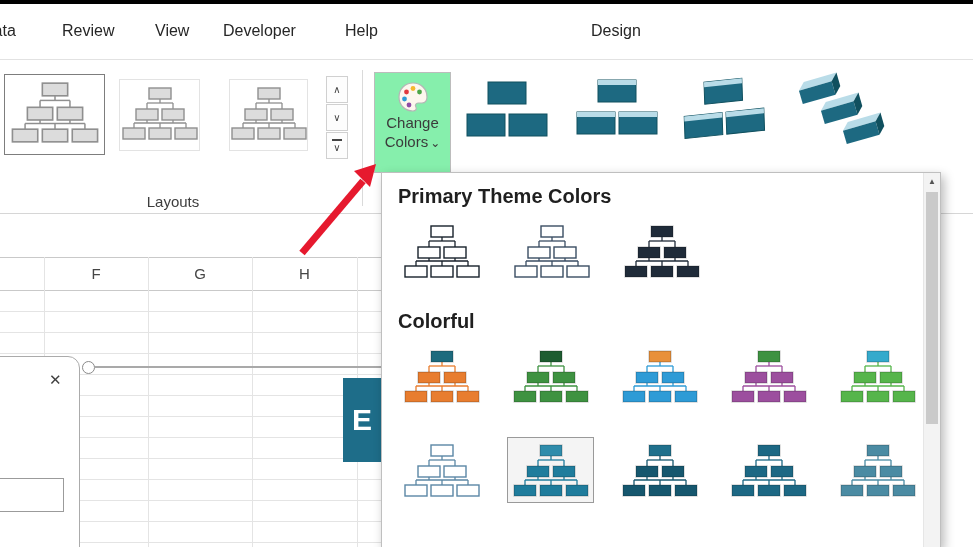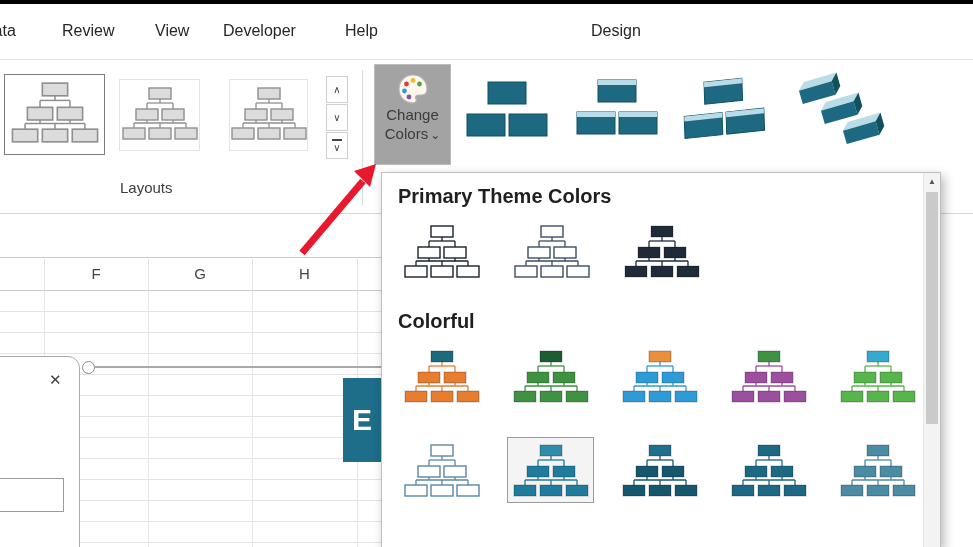--- a/index.html
+++ b/index.html
@@ -15,27 +15,27 @@
   .menu-divider{position:absolute;left:0;top:59px;width:973px;height:1px;background:#e2e2e2}
 
   
   .layout-thumb{position:absolute;background:#fff;display:flex;align-items:center;justify-content:center}
   .layout-thumb.selected{border:1px solid #7d7d7d}
   .layout-thumb.plain{border:1px solid #e3e3e3}
   .gs-btn{position:absolute;left:326px;width:22px;height:27px;background:#fdfdfd;border:1px solid #d0d0d0;
           font-size:10px;color:#444;display:flex;flex-direction:column;align-items:center;justify-content:center;cursor:pointer}
   .gs-btn .bar{display:block;width:10px;border-top:2px solid #444;margin-bottom:1px}
   .vsep{position:absolute;left:362px;top:70px;width:1px;height:136px;background:#dadada}
-  .change-colors{position:absolute;left:374px;top:64px;width:77px;height:101px;background:#a3a3a3;border:1px solid #bcbcbc;
+  .change-colors{position:absolute;left:374px;top:72px;width:77px;height:101px;background:#86efac;border:1px solid #bcbcbc;
                  display:flex;flex-direction:column;align-items:center;padding-top:8px;cursor:pointer;font-family:inherit}
   .change-colors .lbl{font-size:15px;color:#3b3b3b;line-height:19px}
   .change-colors .chev{font-size:12px;color:#3b3b3b;margin-left:2px}
   #styles-gallery{position:absolute;left:456px;top:64px;display:flex;gap:8px}
   .style-thumb{width:102px;height:94px;display:flex;align-items:center;justify-content:center;cursor:pointer}
-  .layouts-label{position:absolute;left:120px;top:179px;width:106px;text-align:left;font-size:15px;color:#3d3d3d}
+  .layouts-label{position:absolute;left:120px;top:193px;width:106px;text-align:center;font-size:15px;color:#3d3d3d}
 
   
   .colh{position:absolute;top:258px;height:32px;line-height:32px;text-align:center;font-size:15px;color:#454545;cursor:cell}
 
   
   .text-pane{position:absolute;left:-40px;top:356px;width:120px;height:260px;background:#fff;border:1px solid #ababab;
              border-radius:0 12px 0 0;z-index:20}
   .pane-close{position:absolute;left:88px;top:14px;font-size:15px;color:#404040;cursor:pointer}
   .pane-box{position:absolute;left:-8px;top:478px;width:72px;height:34px;background:#fff;border:1px solid #9b9b9b;z-index:21;cursor:text}
   .sel-handle{position:absolute;left:82px;top:361px;width:13px;height:13px;border-radius:50%;border:1.5px solid #8a8a8a;background:#fff;z-index:25;cursor:move}

